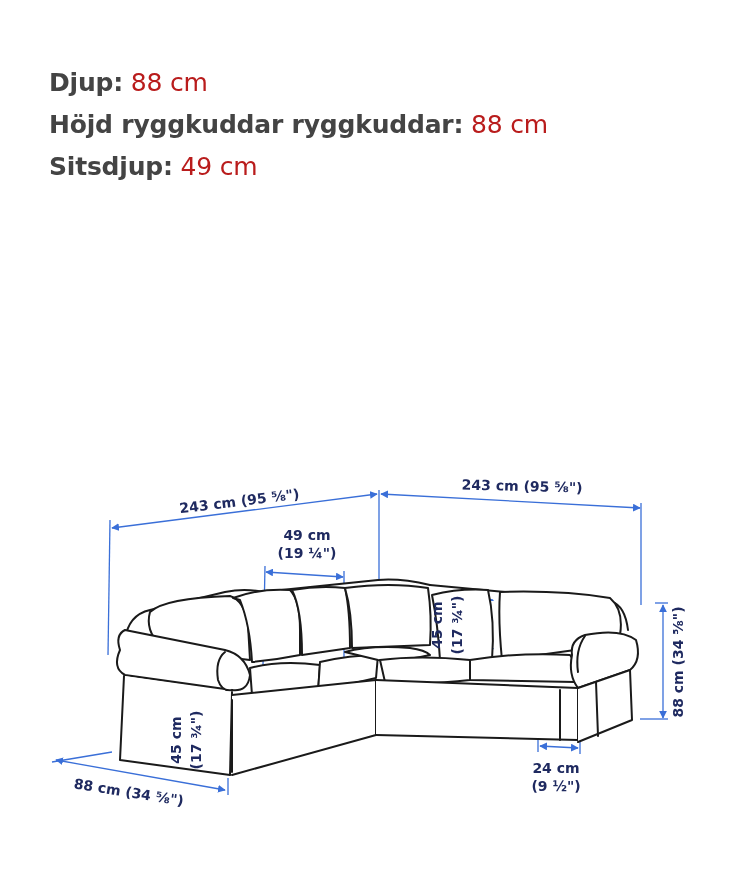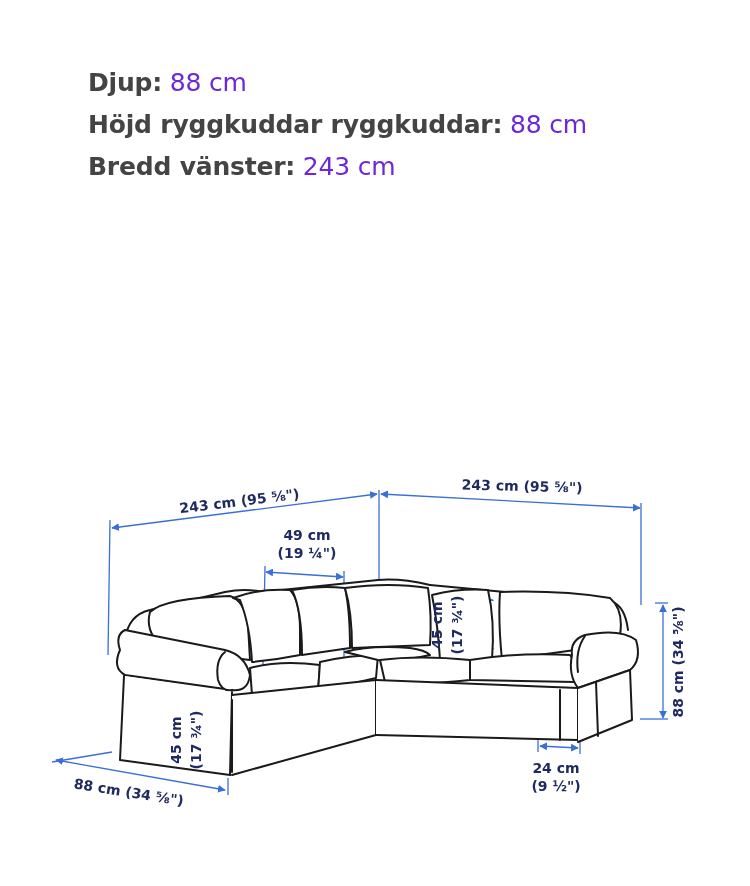--- a/index.html
+++ b/index.html
@@ -1,31 +1,31 @@
 <!DOCTYPE html>
 <html><head>
 <meta charset="utf-8">
 <style>
   html, body { margin:0; padding:0; background:#ffffff; }
   body { width:750px; height:886px; position:relative; overflow:hidden;
          font-family:"DejaVu Sans", "Liberation Sans", sans-serif; color:#484848; }
   .specs { position:absolute; left:49px; top:62px; }
   .spec-row { font-size:25px; line-height:42px; white-space:nowrap; letter-spacing:-0.2px; }
-  .spec-label { font-weight:bold; color:#444;margin-left:39px; }
-  .spec-value { color:#6d28d9; }
+  .spec-label { font-weight:bold; color:#444; }
+  .spec-value { color:#b91c1c; }
   .diagram { position:absolute; left:0; top:440px; width:750px; height:446px; }
   svg text { font-family:"DejaVu Sans", "Liberation Sans", sans-serif; font-weight:bold; fill:#1f2a60; }
 </style>
 </head>
 <body>
 
 <div class="specs">
   <div class="spec-row"><span class="spec-label">Djup:</span><span class="spec-value"> 88 cm</span></div>
   <div class="spec-row"><span class="spec-label">Höjd ryggkuddar ryggkuddar:</span><span class="spec-value"> 88 cm</span></div>
-  <div class="spec-row"><span class="spec-label">Bredd vänster:</span><span class="spec-value"> 243 cm</span></div>
+  <div class="spec-row"><span class="spec-label">Sitsdjup:</span><span class="spec-value"> 49 cm</span></div>
 </div>
 
 <div class="diagram">
 <svg width="750" height="446" viewBox="0 440 750 446" xmlns="http://www.w3.org/2000/svg">
   <defs>
     <marker id="arr" viewBox="0 0 10 10" refX="9" refY="5" markerWidth="6" markerHeight="6" orient="auto-start-reverse">
       <path d="M0,0 L10,5 L0,10 z" fill="#3a6fd8"></path>
     </marker>
   </defs>
 

